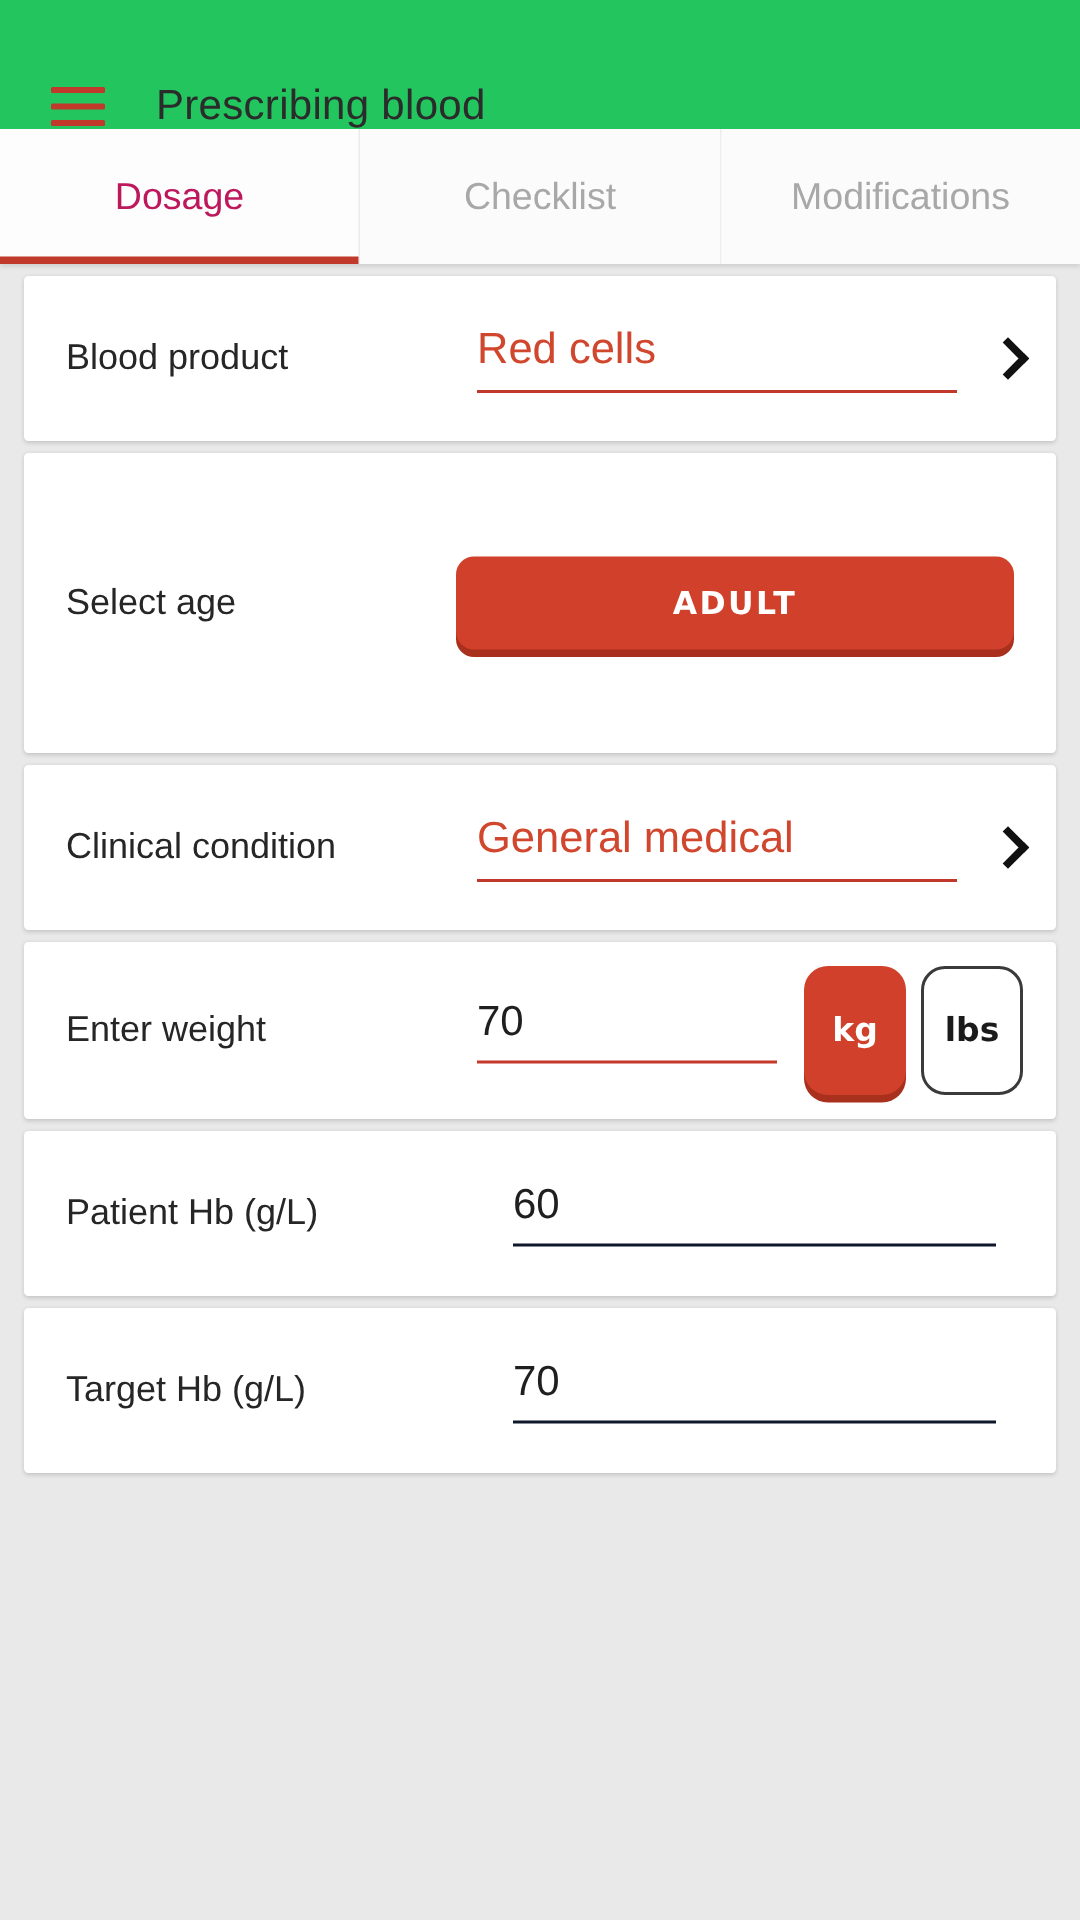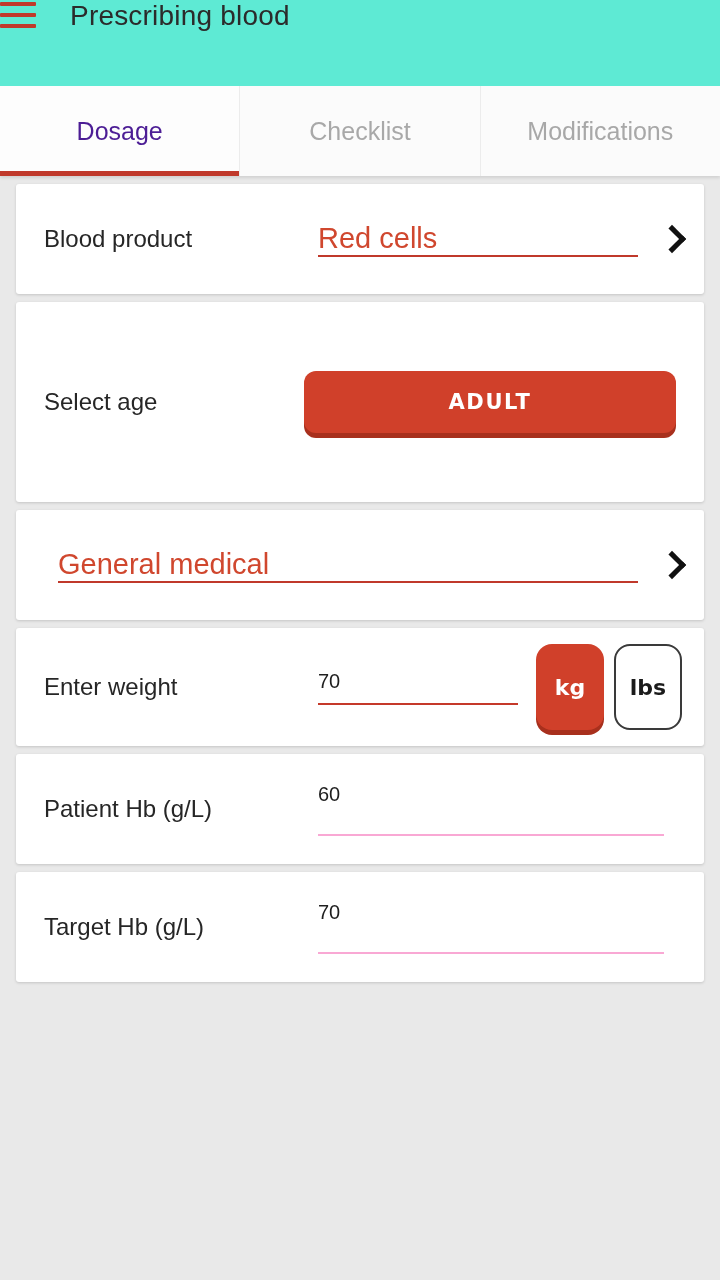--- a/index.html
+++ b/index.html
@@ -20,23 +20,24 @@
     height: 1280px;
     position: relative;
     display: flex;
     flex-direction: column;
     background: #e9e9e9;
   }
 
   
   .appbar {
     height: 86px;
-    background: #5eead4;
-    display: flex;
-    align-items: flex-start;
+    background: #22c55e;
+    display: flex;
+    align-items: flex-end;
+    padding-left: 34px;
     flex: 0 0 auto;
     position: relative;
     z-index: 5;
   }
 
   .hamburger {
     width: 40px;
     height: 30px;
     display: flex;
     flex-direction: column;
@@ -80,21 +81,21 @@
     position: relative;
     font-size: 25px;
     color: #a8a8a8;
     font-weight: 400;
     background: #fbfbfb;
     cursor: pointer;
     border-right: 1px solid #ececec;
   }
   .tab:last-child { border-right: none; }
   .tab.active {
-    color: #4c1d95;
+    color: #be185d;
     background: #fdfdfd;
   }
   .tab.active::after {
     content: "";
     position: absolute;
     left: 0; right: 0; bottom: 0;
     height: 5px;
     background: #c0392b;
   }
 
@@ -131,20 +132,21 @@
     flex: 1 1 auto;
     display: flex;
     align-items: center;
     position: relative;
     height: 100%;
     padding-left: 14px;
   }
   .picker-value-wrap {
     flex: 1 1 auto;
     position: relative;
+    padding-bottom: 10px;
     border-bottom: 2px solid #c0392b;
     margin-right: 22px;
   }
   .picker-value {
     font-size: 29px;
     color: #d0472e;
     font-weight: 400;
     white-space: nowrap;
   }
   .chevron {
@@ -212,21 +214,21 @@
     padding-left: 14px;
   }
   .num-wrap {
     flex: 1 1 auto;
     padding-bottom: 10px;
     border-bottom: 2px solid #c5392a;
     margin-right: 18px;
     max-width: 212px;
   }
   .num-value {
-    font-size: 20px;
+    font-size: 28px;
     color: #1f1f1f;
     font-weight: 400;
   }
   .unit-btns {
     flex: 0 0 auto;
     display: flex;
     gap: 10px;
     align-items: center;
   }
   .unit-btn {
@@ -257,23 +259,24 @@
   .row-hb { height: 110px; }
   .hb-field {
     flex: 1 1 auto;
     display: flex;
     align-items: center;
     height: 100%;
     padding-left: 14px;
   }
   .hb-wrap {
     flex: 1 1 auto;
-    padding-bottom: 28px;
-    border-bottom: 2px solid #f9a8d4;
+    padding-bottom: 10px;
+    border-bottom: 2px solid #0f172a;
     margin-right: 18px;
+    margin-left: 24px;
   }
 </style>
 </head>
 <body>
 
 <div class="app">
 
   <div class="appbar">
     <div class="hamburger">
       <span></span>
@@ -310,20 +313,21 @@
     <div class="card row-age">
       <div class="card-label">Select age</div>
       <div class="age-group">
         <div class="seg-btn on">
           <span>ADULT</span>
         </div>
       </div>
     </div>
 
     <div class="card row-select">
+      <div class="card-label">Clinical condition</div>
       <div class="picker-field">
         <div class="picker-value-wrap">
           <div class="picker-value">General medical</div>
         </div>
         <div class="chevron"></div>
       </div>
     </div>
 
     <div class="card row-weight">
       <div class="card-label">Enter weight</div>

